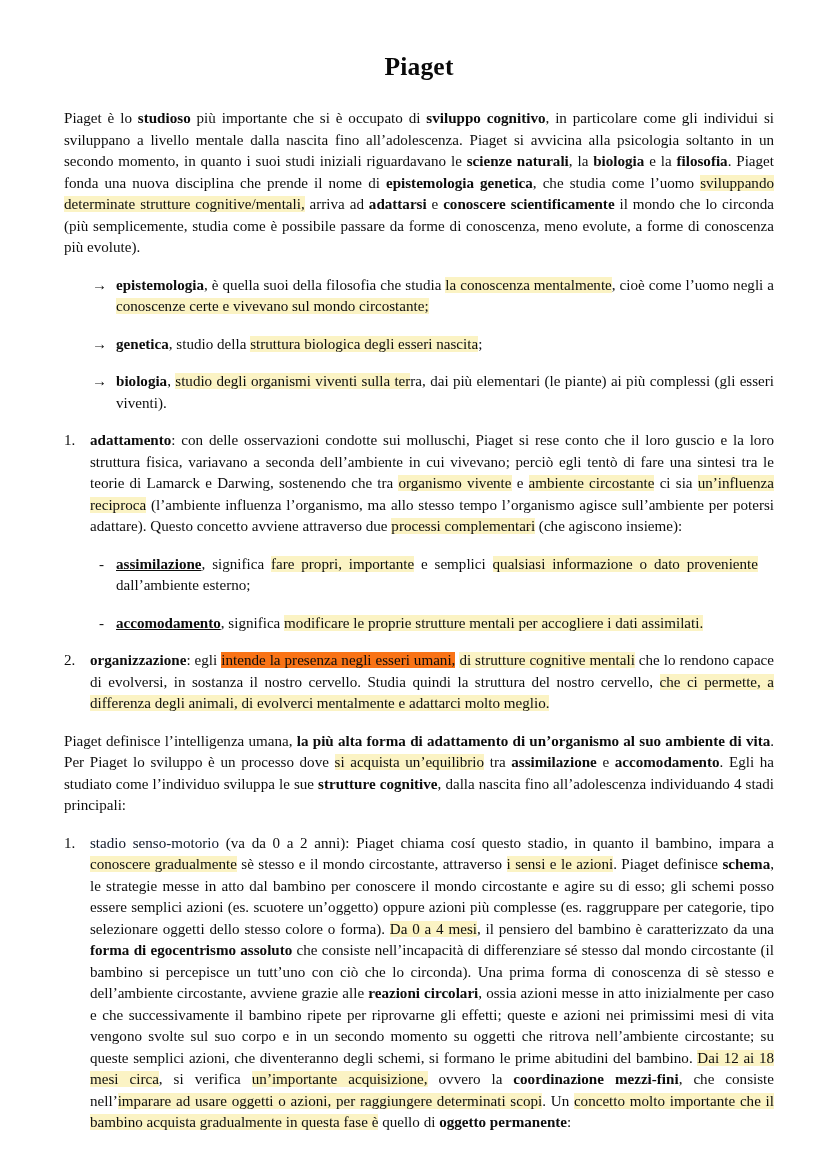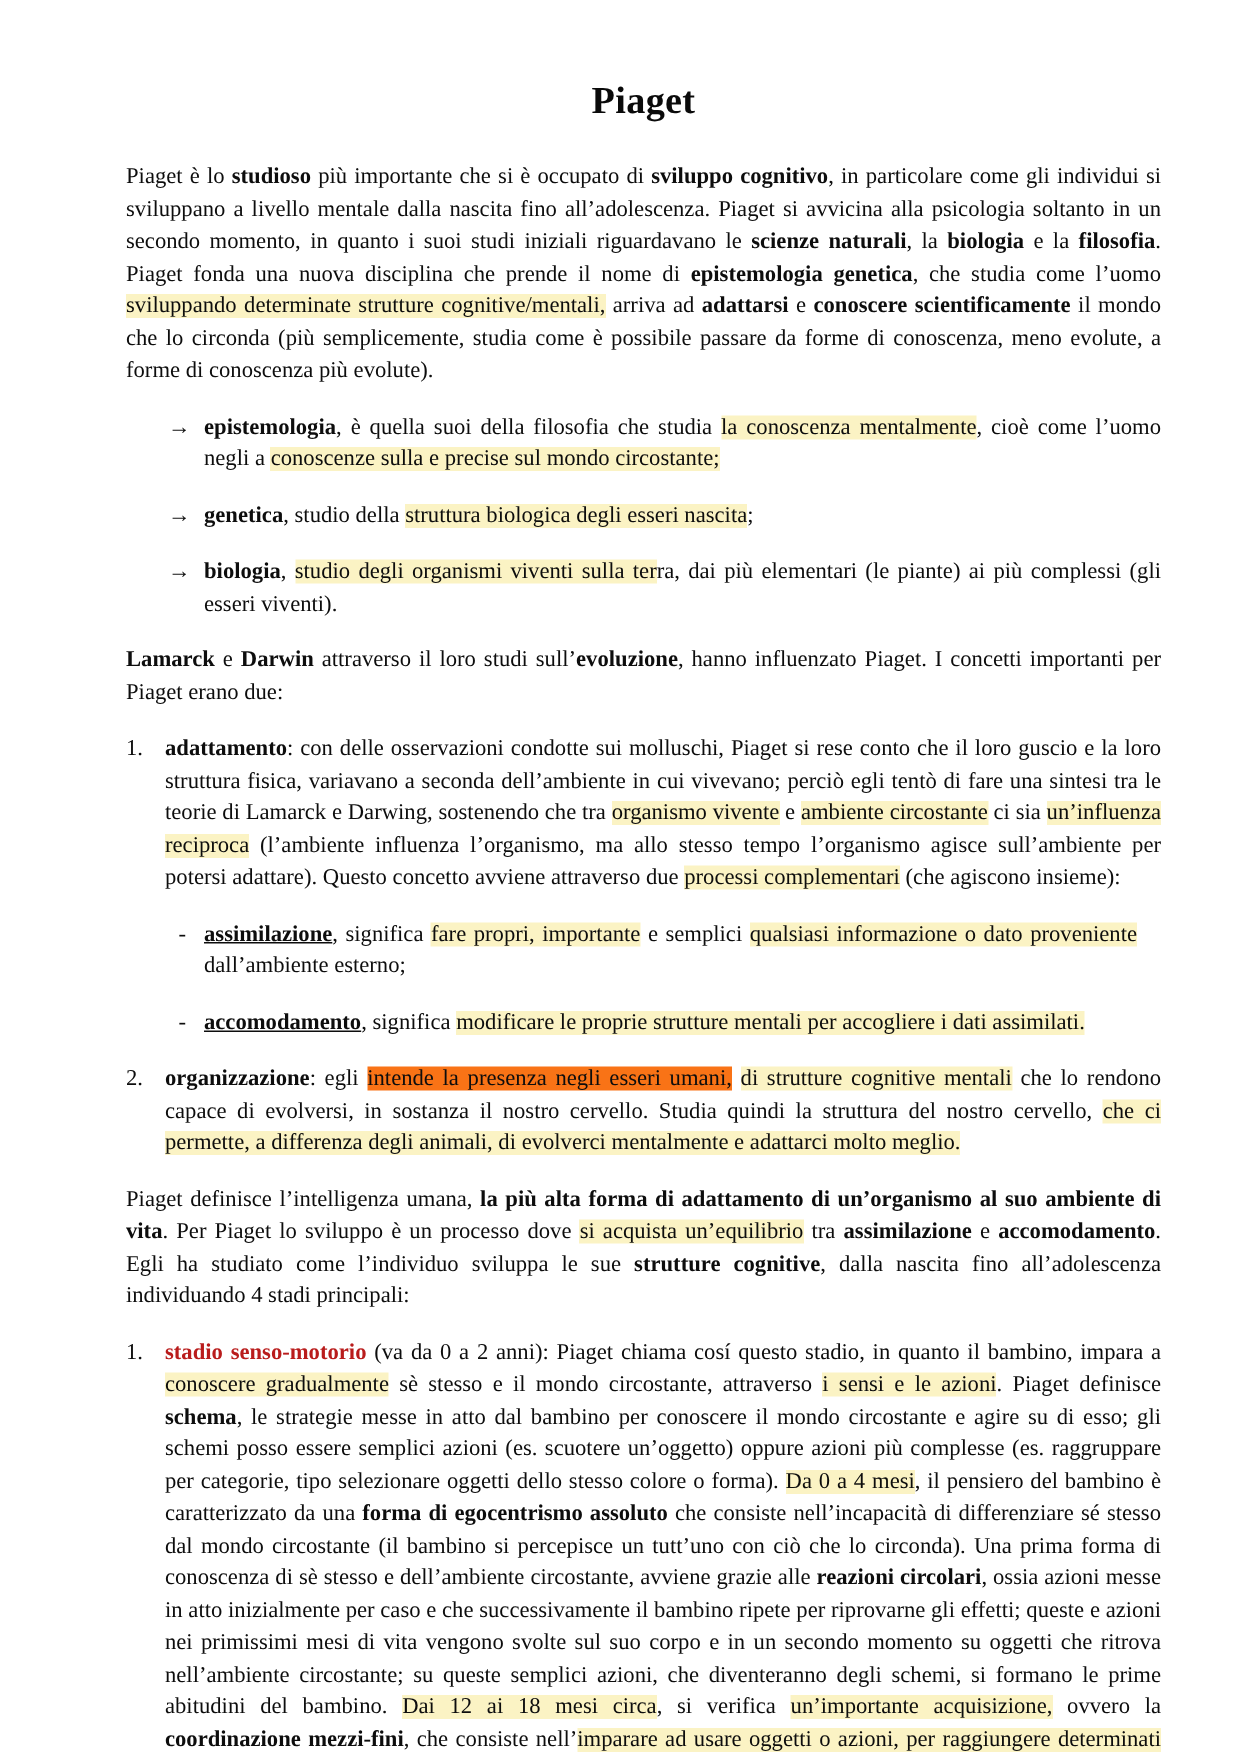--- a/index.html
+++ b/index.html
@@ -11,21 +11,21 @@
     width: 828px;
     height: 1171px;
     font-family: "Liberation Serif", "DejaVu Serif", serif;
     color: #0d0d0d;
     overflow: hidden;
   }
   .page {
     width: 828px;
     height: 1171px;
     box-sizing: border-box;
-    padding: 44px 38px 20px 68px;
+    padding: 44px 38px 20px 48px;
     position: relative;
   }
   .doc-title {
     text-align: center;
     font-size: 25.5px;
     font-weight: bold;
     letter-spacing: 0.2px;
     margin: 8px 0 26px 0;
     color: #0a0a0a;
   }
@@ -100,49 +100,48 @@
     background-color: #fbf3c4;
     box-decoration-break: clone;
     -webkit-box-decoration-break: clone;
   }
   .hl-faint {
     background-color: #f97316;
     box-decoration-break: clone;
     -webkit-box-decoration-break: clone;
   }
   .red {
-    color: #b91c1c;
-    font-weight: bold;
+    color: #0f172a;
+    font-weight: normal;
   }
 </style>
 </head>
 <body>
 
 <div class="page">
 
   <h1 class="doc-title">Piaget</h1>
 
   <p class="para"><span>Piaget è lo </span><b>studioso</b><span> più importante che si è occupato di </span><b>sviluppo cognitivo</b><span>, in particolare come gli individui si sviluppano a livello mentale dalla nascita fino all’adolescenza. Piaget si avvicina alla psicologia soltanto in un secondo momento, in quanto i suoi studi iniziali riguardavano le </span><b>scienze naturali</b><span>, la </span><b>biologia</b><span> e la </span><b>filosofia</b><span>. Piaget fonda una nuova disciplina che prende il nome di </span><b>epistemologia genetica</b><span>, che studia come l’uomo </span><span class="hl">sviluppando determinate strutture cognitive/mentali,</span><span> arriva ad </span><b>adattarsi</b><span> e </span><b>conoscere scientificamente</b><span> il mondo che lo circonda (più semplicemente, studia come è possibile passare da forme di conoscenza, meno evolute, a forme di conoscenza più evolute).</span></p>
 
   <ul class="arrow-list">
     <li>
       <span class="marker">→</span>
-      <b>epistemologia</b><span>, è quella suoi della filosofia che studia </span><span class="hl">la conoscenza mentalmente</span><span>, cioè come l’uomo negli a </span><span class="hl">conoscenze sulla e precise sul mondo circostante;</span>
+      <b>epistemologia</b><span>, è quella suoi della filosofia che studia </span><span class="hl">la conoscenza mentalmente</span><span>, cioè come l’uomo negli a </span><span class="hl">conoscenze certe e vivevano sul mondo circostante;</span>
     </li>
     <li>
       <span class="marker">→</span>
       <b>genetica</b><span>, studio della </span><span class="hl">struttura biologica degli esseri nascita</span><span>;</span>
     </li>
     <li>
       <span class="marker">→</span>
       <b>biologia</b><span>, </span><span class="hl">studio degli organismi viventi sulla ter</span><span>ra, dai più elementari (le piante) ai più complessi (gli esseri viventi).</span>
     </li>
   </ul>
 
-  <p class="para"><b>Lamarck</b><span> e </span><b>Darwin</b><span> attraverso il loro studi sull’</span><b>evoluzione</b><span>, hanno influenzato Piaget. I concetti importanti per Piaget erano due:</span></p>
 
   <ol class="num-list">
     <li>
       <span class="num">1.</span>
       <b>adattamento</b><span>: con delle osservazioni condotte sui molluschi, Piaget si rese conto che il loro guscio e la loro struttura fisica, variavano a seconda dell’ambiente in cui vivevano; perciò egli tentò di fare una sintesi tra le teorie di Lamarck e Darwing, sostenendo che tra </span><span class="hl">organismo vivente</span><span> e </span><span class="hl">ambiente circostante</span><span> ci sia </span><span class="hl">un’influenza reciproca</span><span> (l’ambiente influenza l’organismo, ma allo stesso tempo l’organismo agisce sull’ambiente per potersi adattare). Questo concetto avviene attraverso due </span><span class="hl">processi complementari</span><span> (che agiscono insieme):</span>
 
       <ul class="dash-list">
         <li>
           <span class="dash">-</span>
           <b class="u">assimilazione</b><span>, significa </span><span class="hl">fare propri, importante</span><span> e semplici </span><span class="hl">qualsiasi informazione o dato proveniente</span><span> dall’ambiente esterno;</span>

